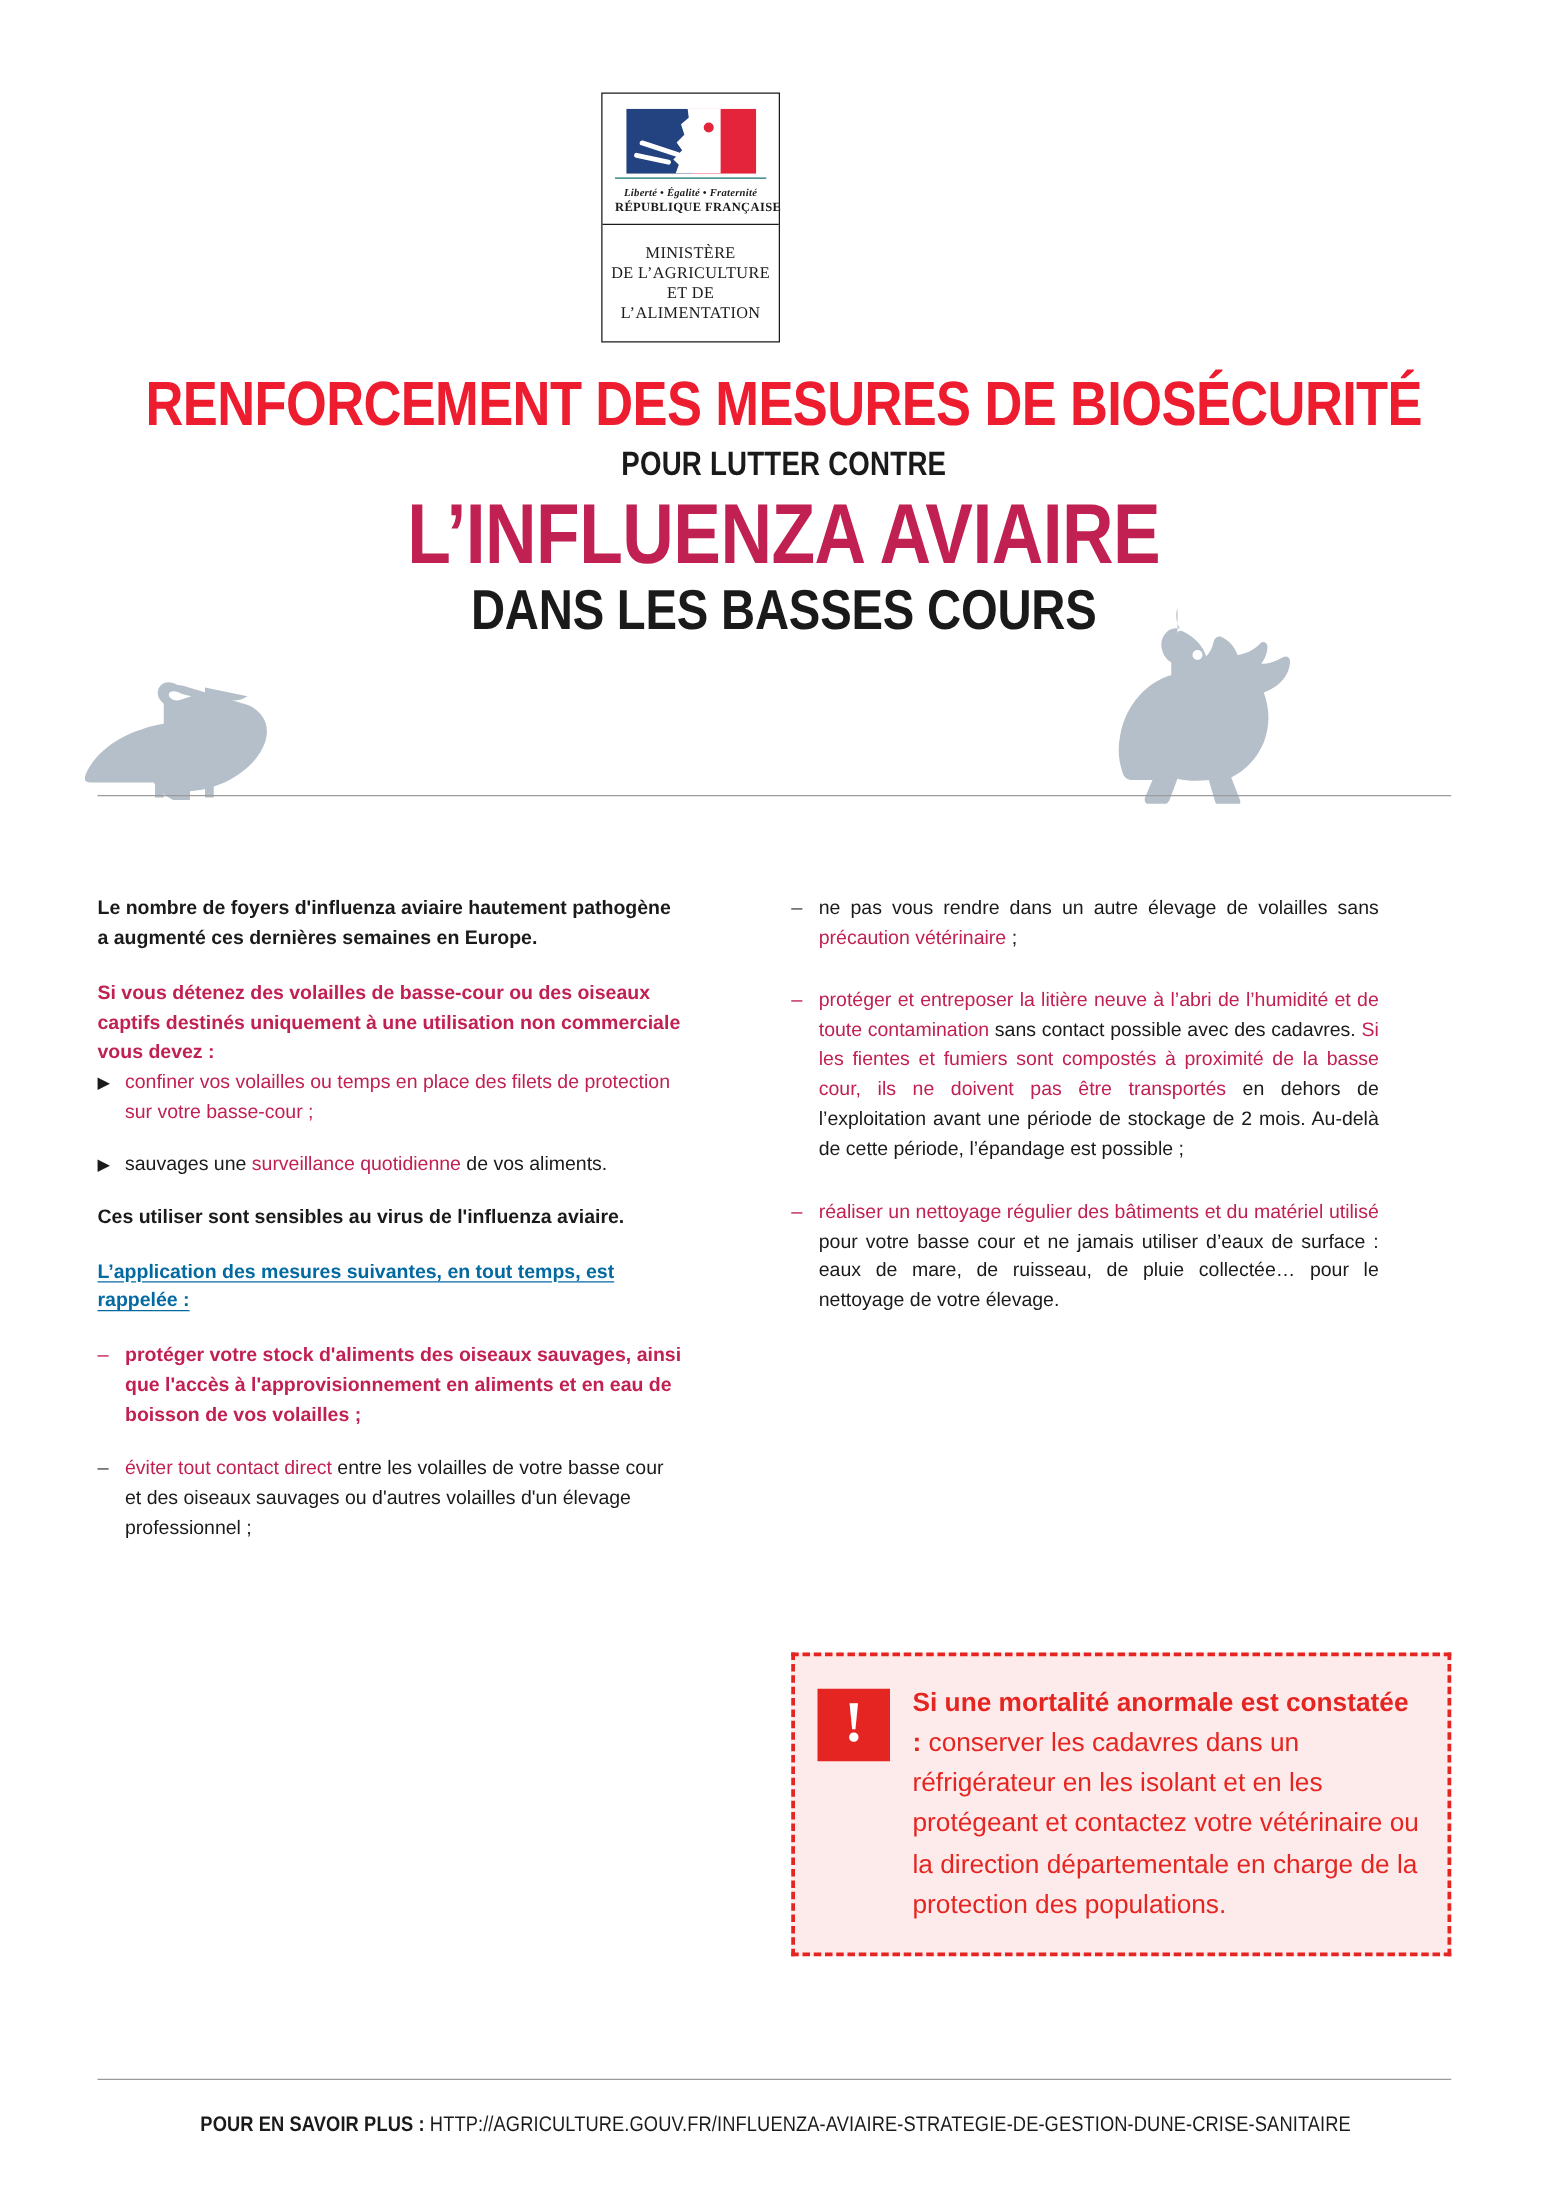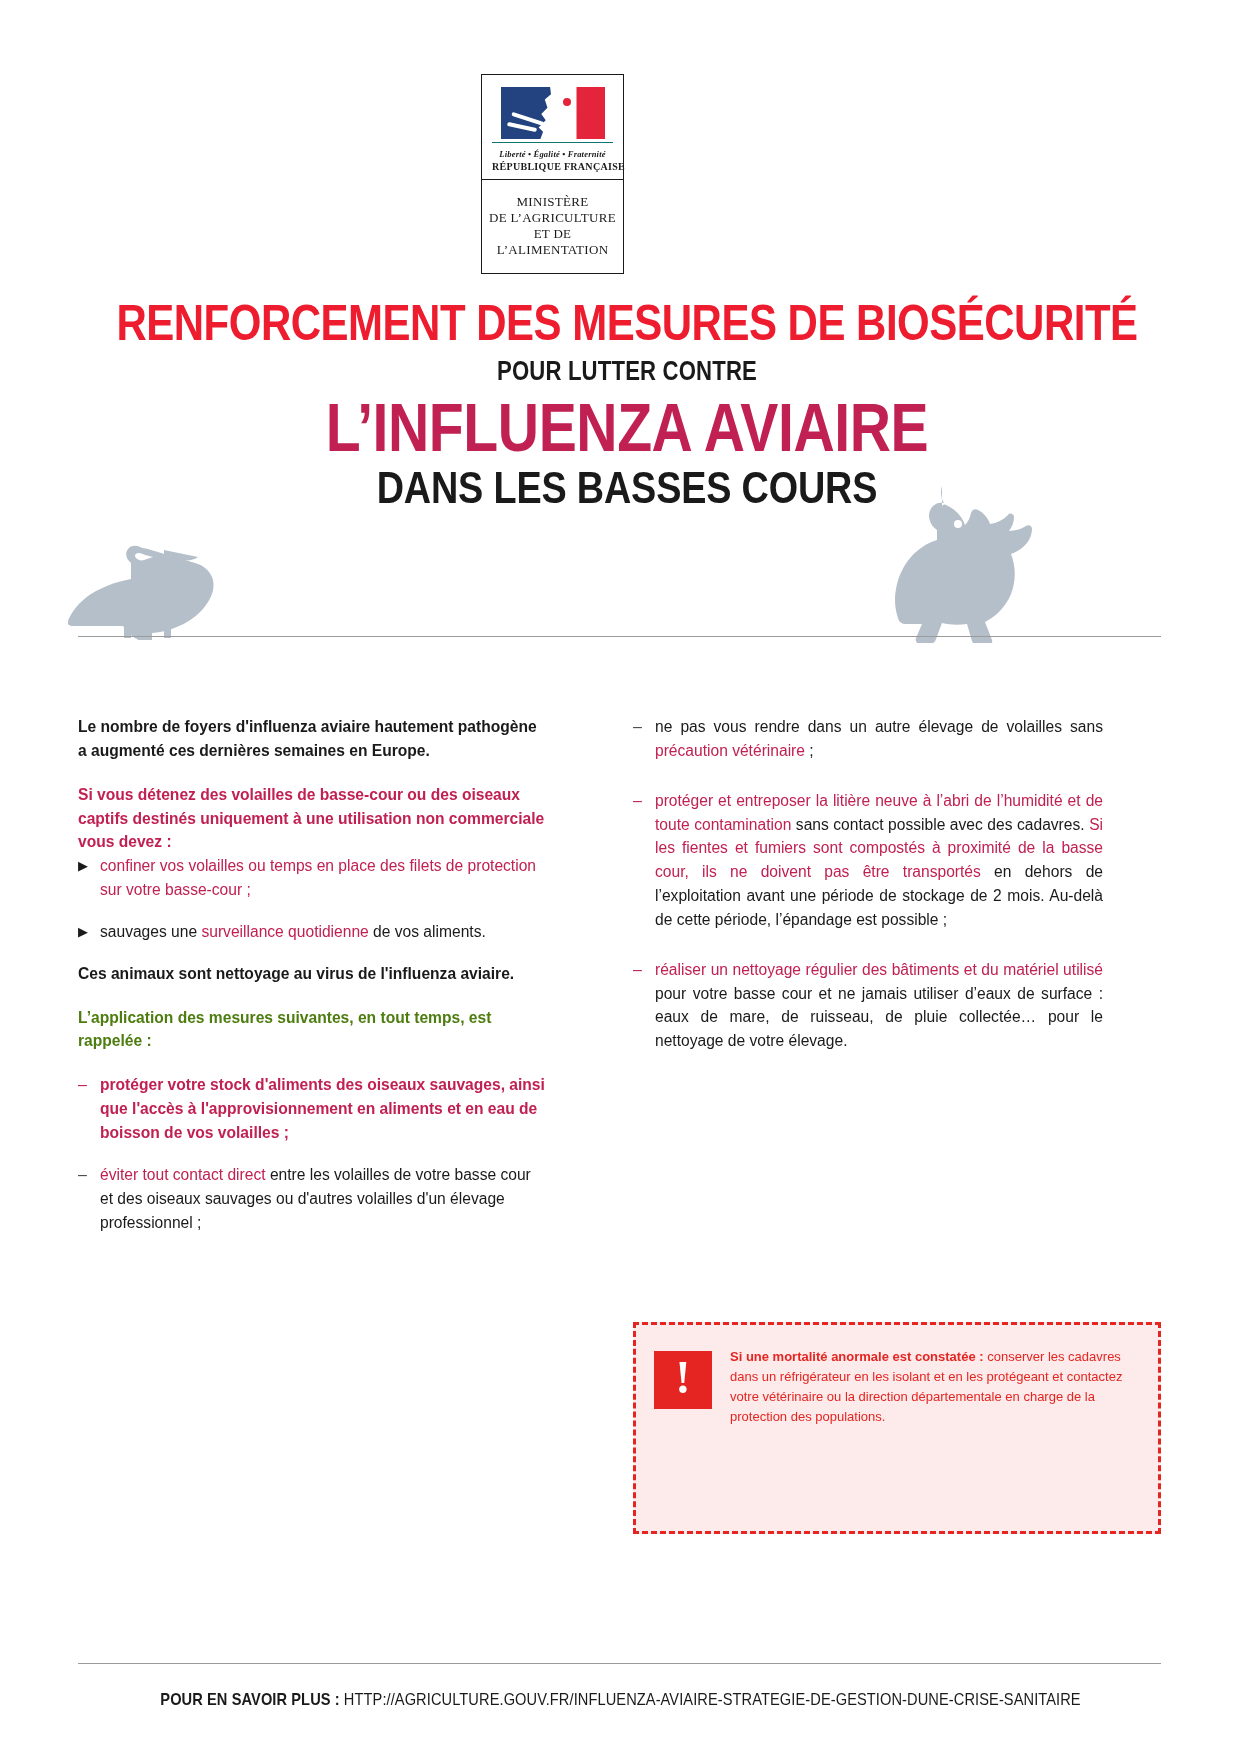--- a/index.html
+++ b/index.html
@@ -163,21 +163,22 @@
     font-size: 15.6px;
     line-height: 1.53;
     color: #1a1a1a;
   }
   .col-left  { left: 78px; }
   .col-right { left: 633px; text-align: justify; }
 
   .p-bold     { font-weight: bold; margin-bottom: 20px; }
   .p-bold-red { font-weight: bold; color: #c12052; }
   .p-underline {
-    font-weight: bold; color: #4d7c0f;
+    font-weight: bold; color: #0369a1;
+    text-decoration: underline;
     text-underline-offset: 3px;
     margin-bottom: 20px;
   }
 
   .bullet {
     display: flex;
     margin-bottom: 18px;
   }
   .bullet .mark {
     flex: 0 0 auto;
@@ -223,21 +224,21 @@
     font-family: "Liberation Serif", serif;
     font-weight: bold;
     font-size: 46px;
     line-height: 1;
     margin-top: 4px;
   }
   .alert-icon span { display:block; transform: translateY(-2px); }
   .alert-text {
     flex: 1 1 auto;
     color: #e52521;
-    font-size: 13px;
+    font-size: 21px;
     line-height: 1.53;
   }
   .alert-text b { font-weight: bold; }
 
   
   .footer {
     position: absolute;
     left: 0; top: 1690px;
     width: 1241px;
     text-align: center;
@@ -310,21 +311,21 @@
       </span>
     </div>
 
     <div class="bullet">
       <span class="mark">▶</span>
       <span class="body">
         <span class="dark">sauvages une </span><span class="red">surveillance quotidienne</span><span class="dark"> de vos aliments.</span>
       </span>
     </div>
 
-    <p class="p-bold">Ces animaux sont nettoyage au virus de l'influenza aviaire.</p>
+    <p class="p-bold">Ces utiliser sont sensibles au virus de l'influenza aviaire.</p>
 
     <p class="p-underline">L’application des mesures suivantes, en tout temps, est rappelée :</p>
 
     <div class="bullet">
       <span class="mark dash-red">–</span>
       <span class="body">
         <span class="b-bold-red">protéger votre stock d'aliments des oiseaux sauvages, ainsi que l'accès à l'approvisionnement en aliments et en eau de boisson de vos volailles ;</span>
       </span>
     </div>
 

